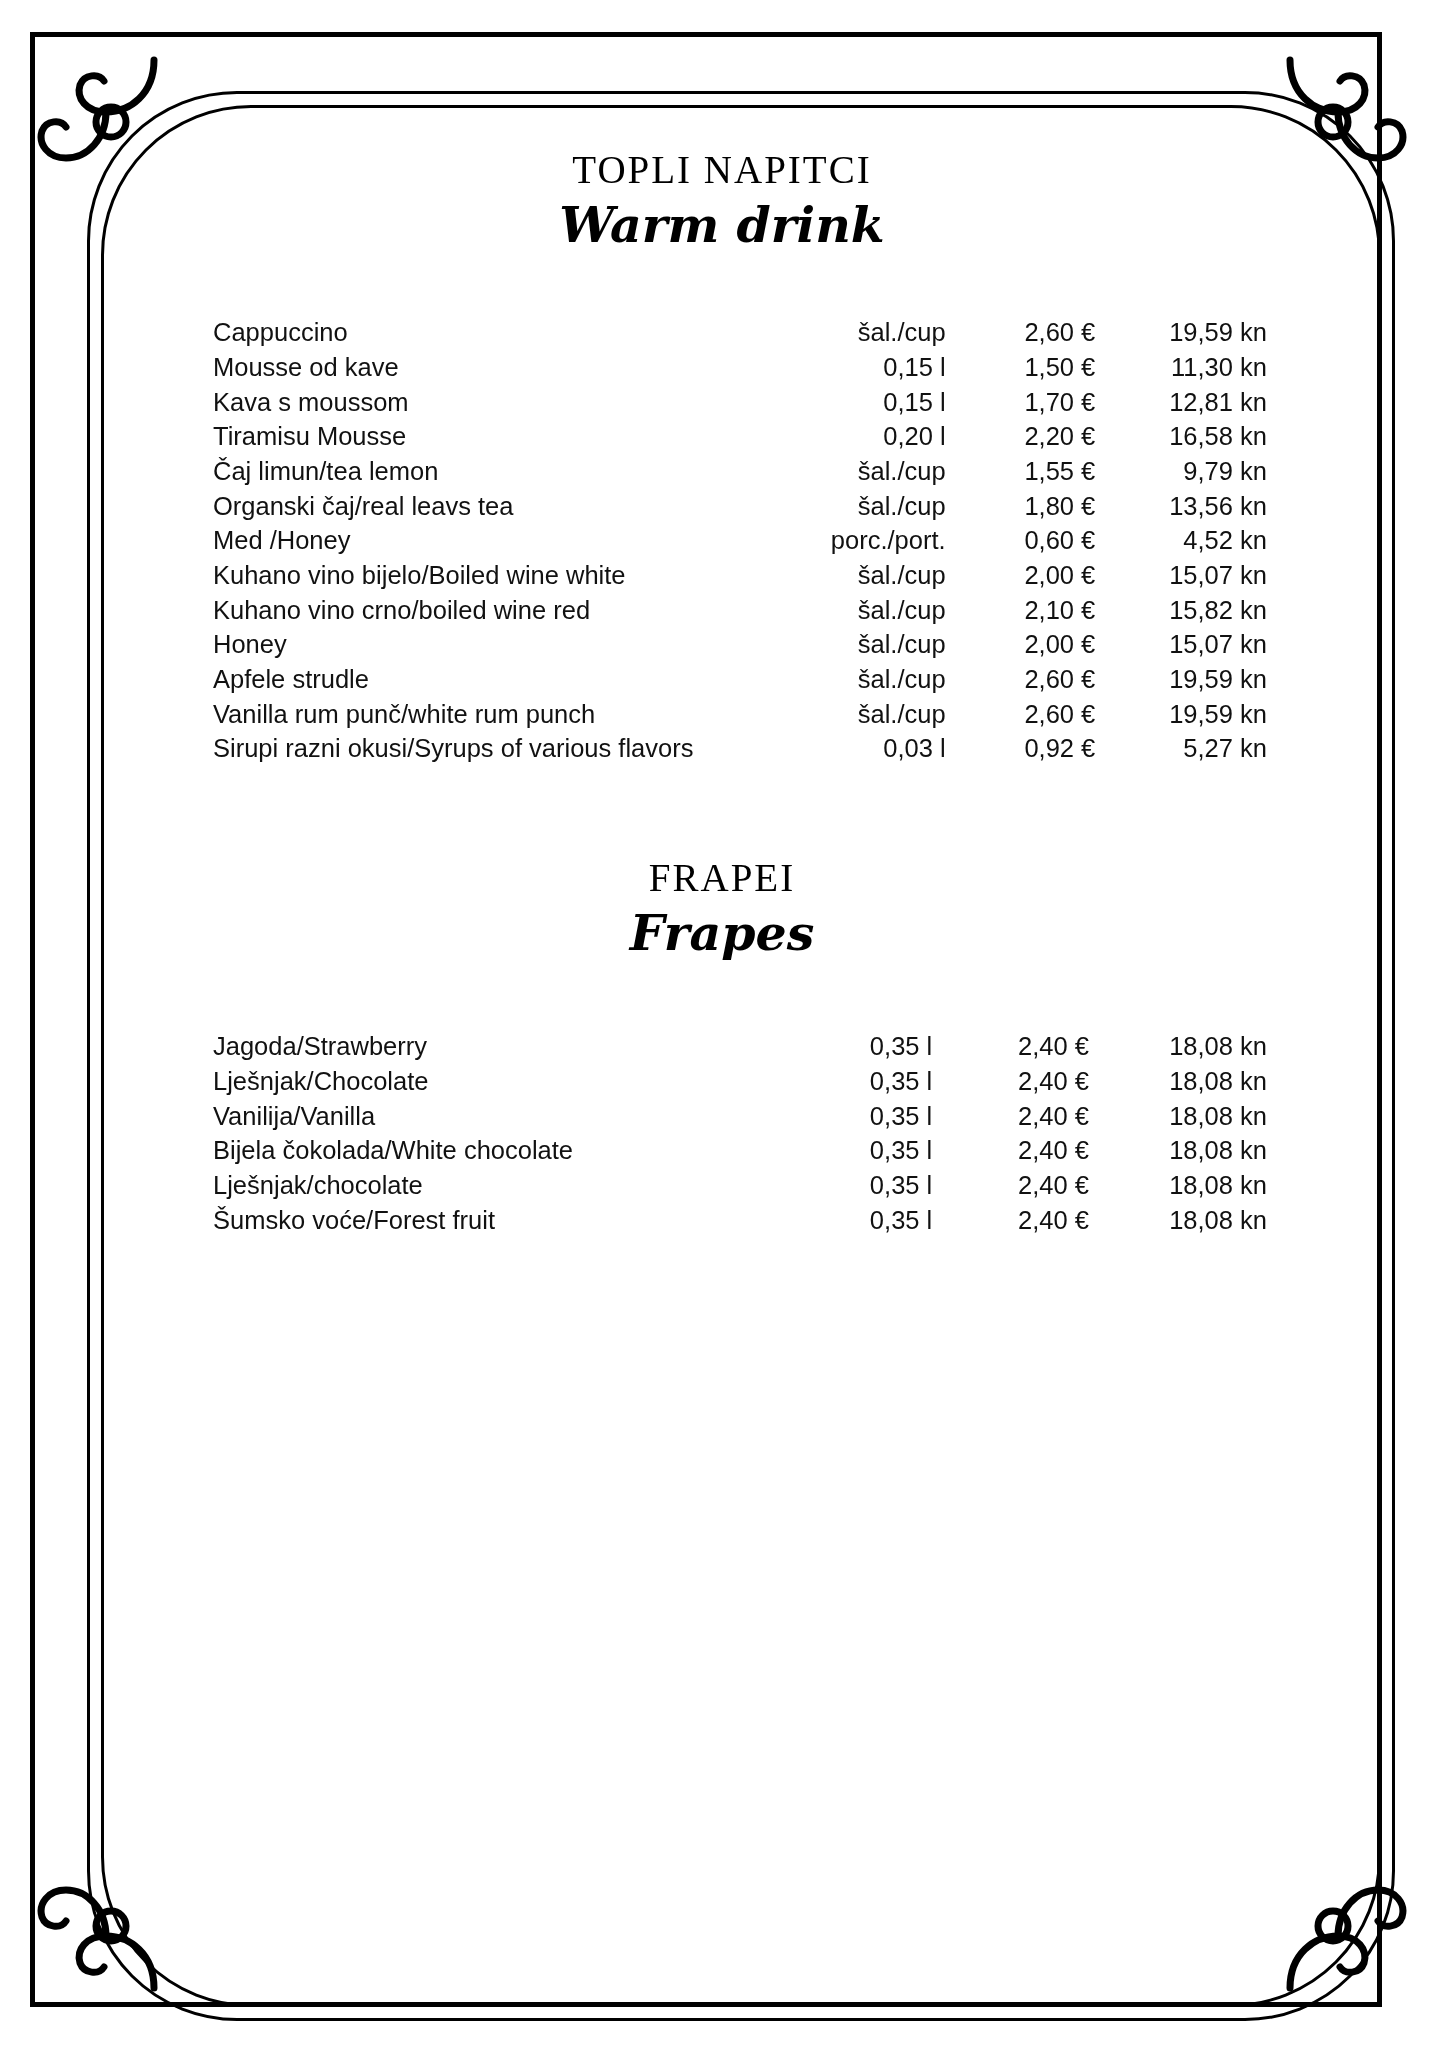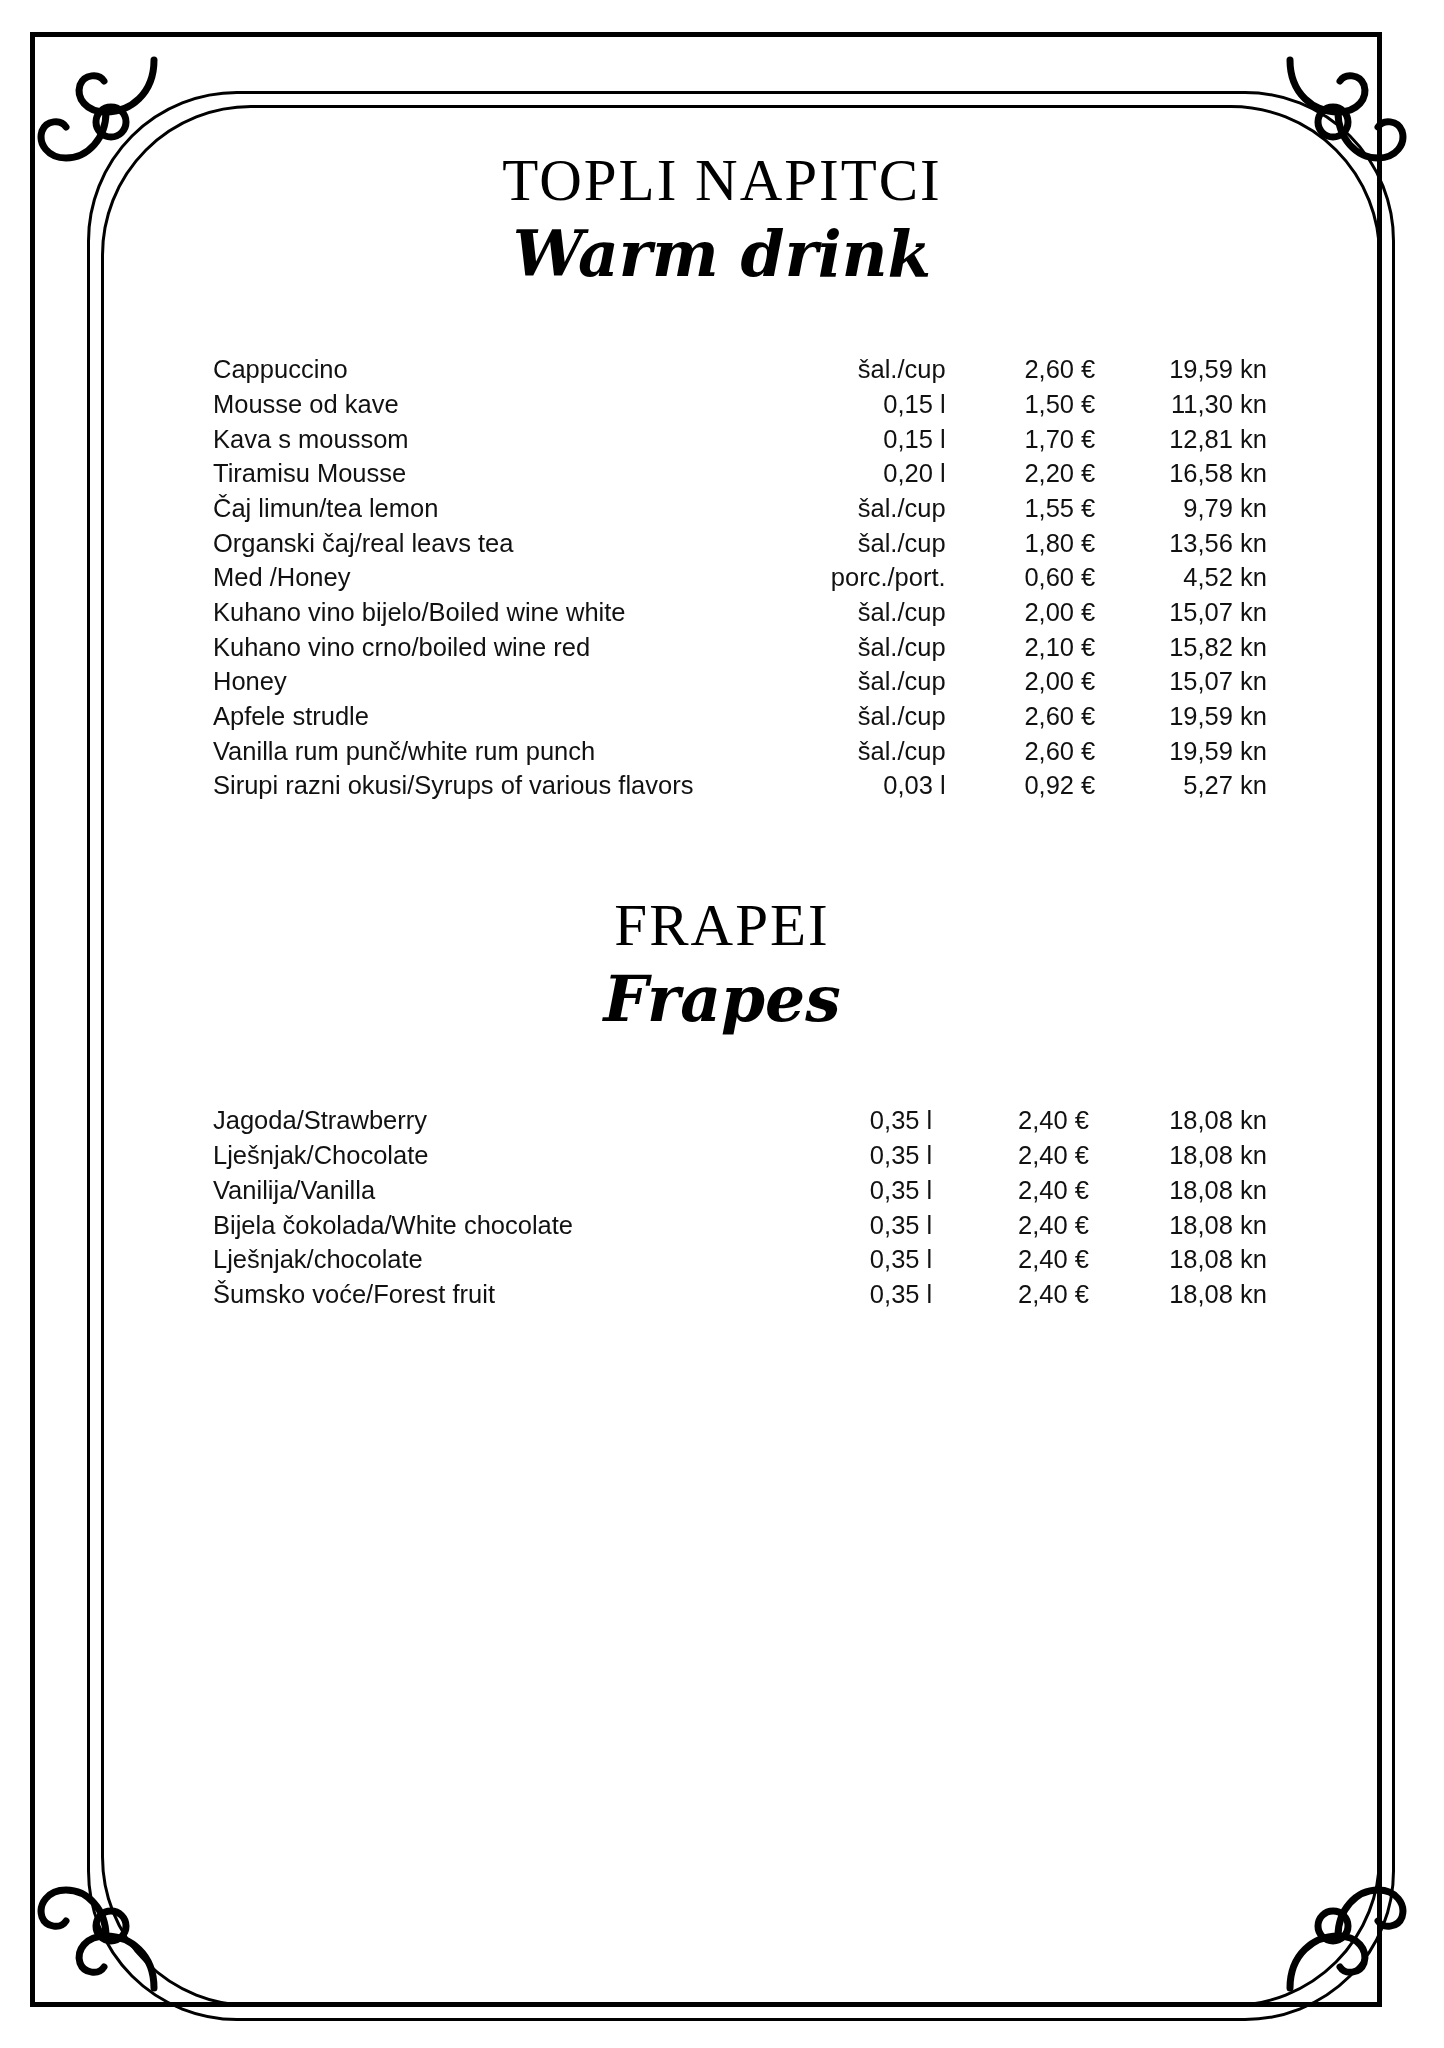--- a/index.html
+++ b/index.html
@@ -73,31 +73,31 @@
     left: 110px;
     top: 150px;
     width: 1224px;
   }
 
   .section-head {
     text-align: center;
     font-family: "Liberation Serif", serif;
   }
   .section-title {
-    font-size: 59px;
+    font-size: 39px;
     letter-spacing: 2px;
     font-weight: 400;
     line-height: 1.05;
     color: #000;
   }
   .section-subtitle {
     font-family: "DejaVu Serif", serif;
     font-style: italic;
     font-weight: 700;
-    font-size: 63px;
+    font-size: 49px;
     line-height: 1.15;
     margin-top: 6px;
     color: #000;
   }
 
   
   .items {
     width: 1090px;
     margin: 0 auto;
     border-collapse: collapse;

